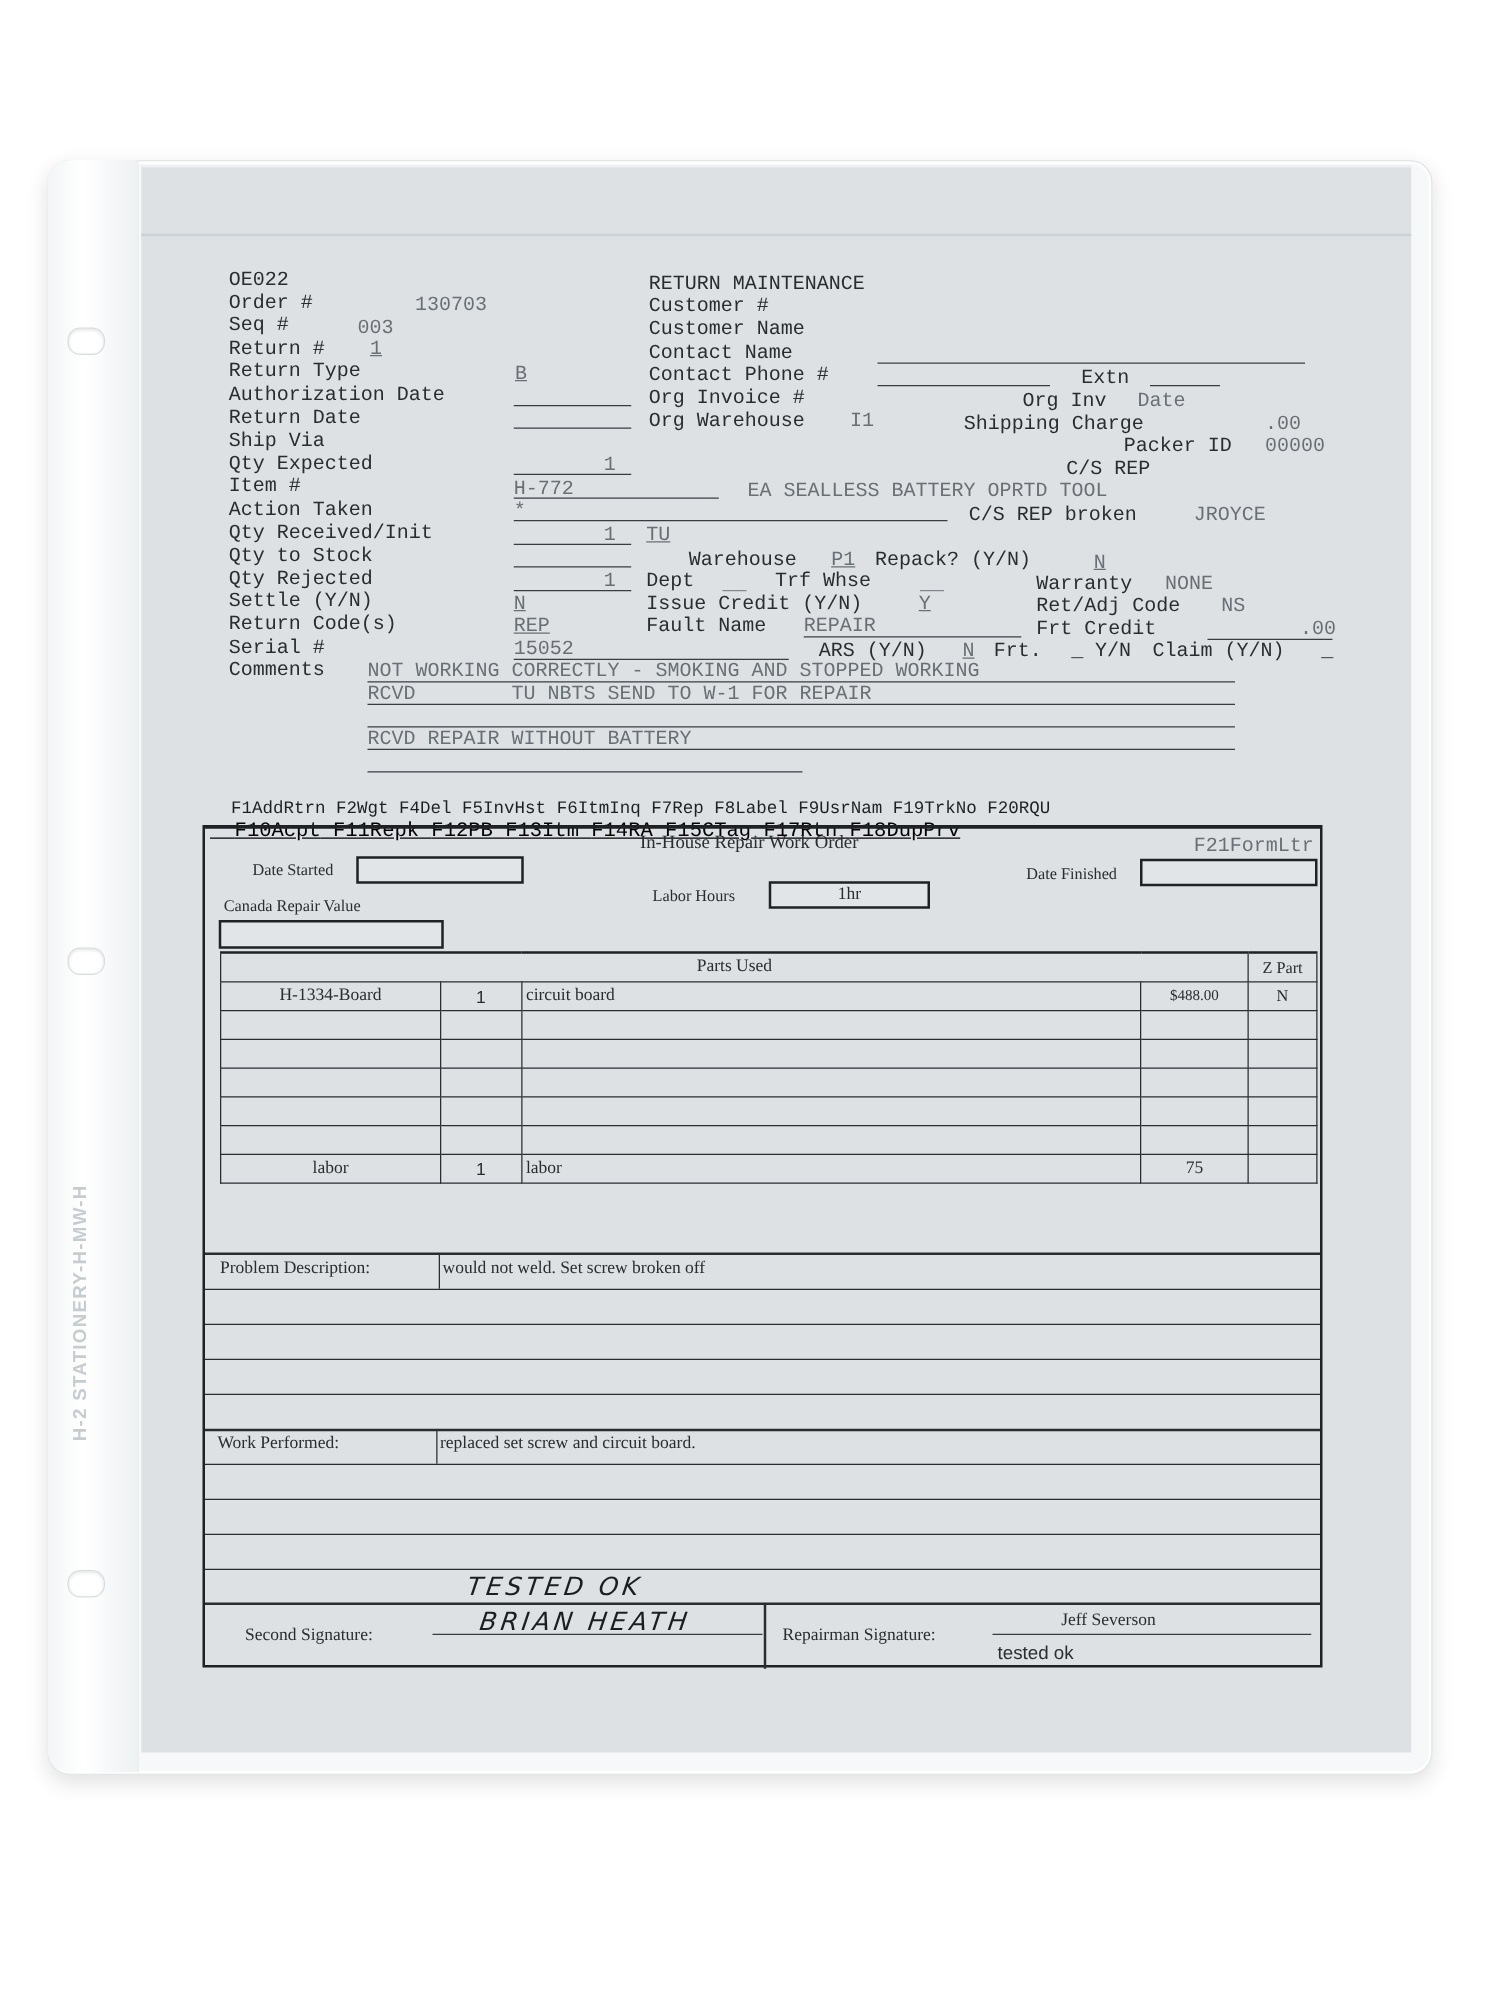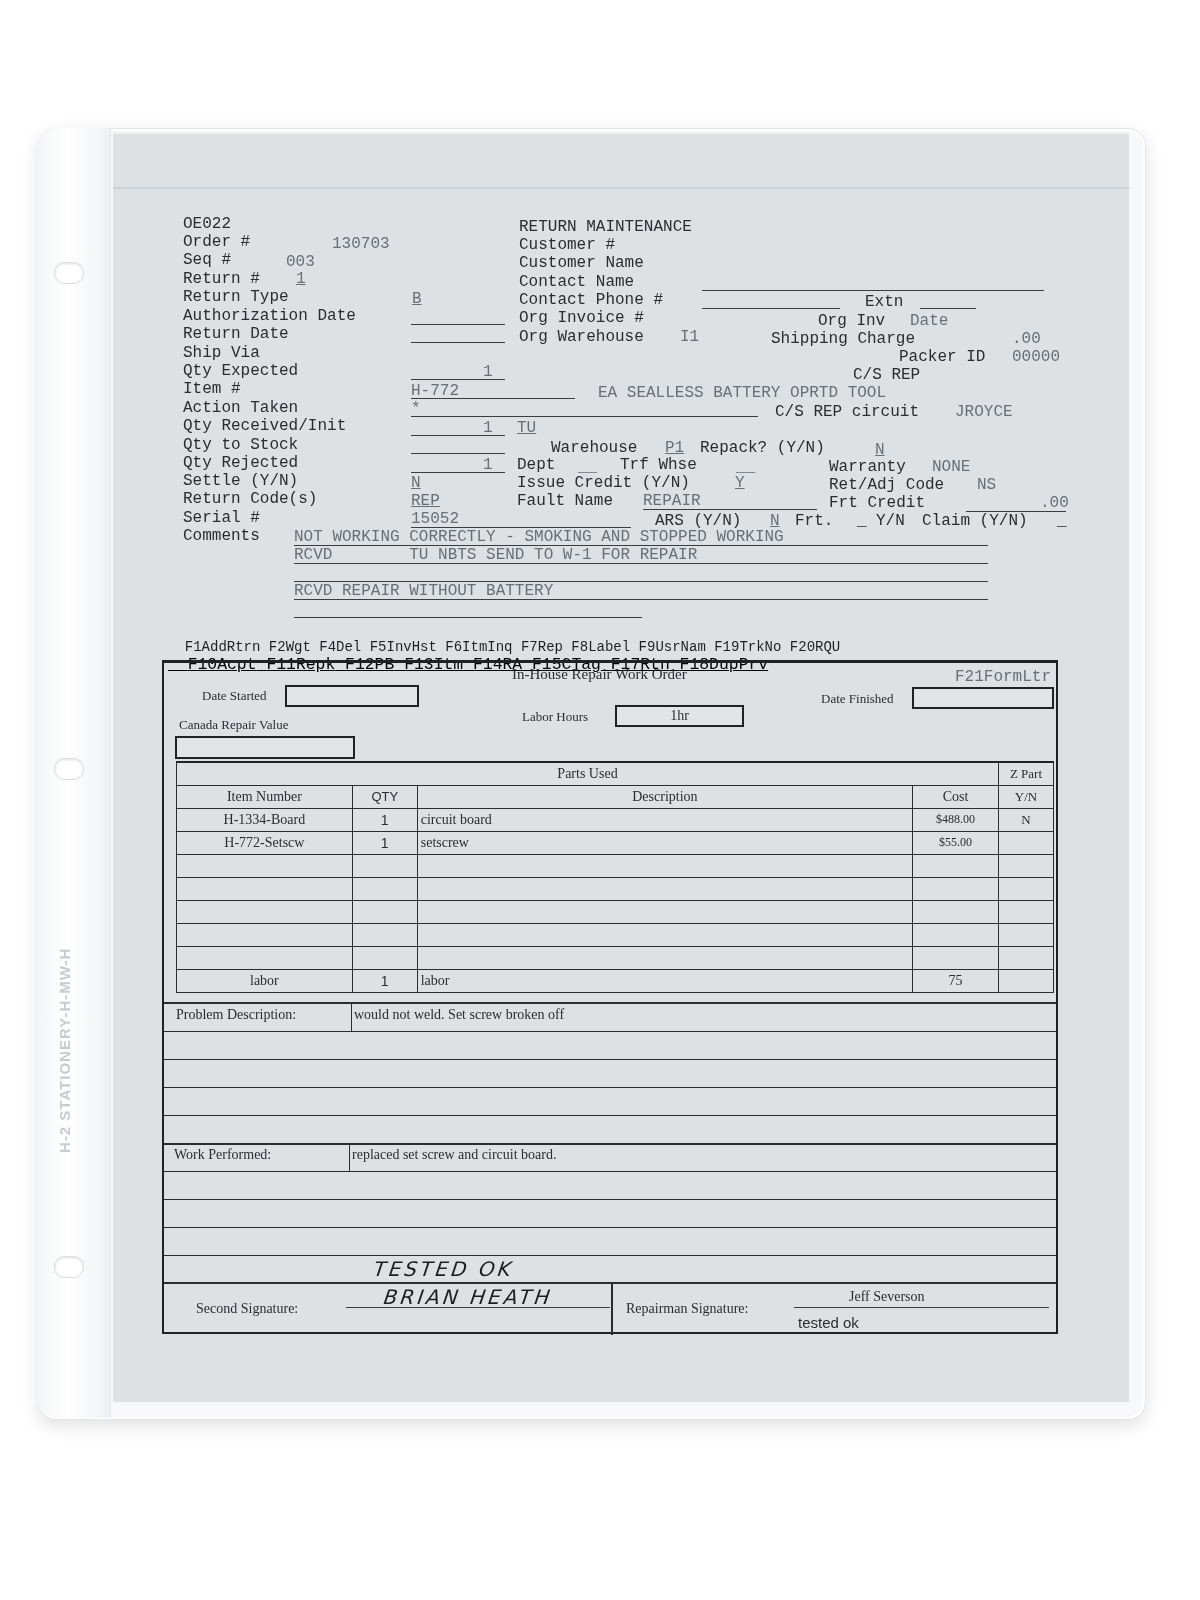--- a/index.html
+++ b/index.html
@@ -126,21 +126,21 @@
 <div class="mono" style="left:818px; top:312px;">Org Inv</div>
 <div class="mono val" style="left:910px; top:312px;">Date</div>
 <div class="mono" style="left:519px; top:328px;">Org Warehouse</div>
 <div class="mono val" style="left:680px; top:328px;">I1</div>
 <div class="mono" style="left:771px; top:330px;">Shipping Charge</div>
 <div class="mono val" style="left:1012px; top:330px;">.00</div>
 <div class="mono" style="left:899px; top:348px;">Packer ID</div>
 <div class="mono val" style="left:1012px; top:348px;">00000</div>
 <div class="mono" style="left:853px; top:366px;">C/S REP</div>
 <div class="mono val" style="left:598px; top:384px;">EA SEALLESS BATTERY OPRTD TOOL</div>
-<div class="mono" style="left:775px; top:403px;">C/S REP circuit</div>
+<div class="mono" style="left:775px; top:403px;">C/S REP broken</div>
 <div class="mono val" style="left:955px; top:403px;">JROYCE</div>
 <div class="mono" style="left:551px; top:439px;">Warehouse</div>
 <div class="mono val u" style="left:665px; top:439px;">P1</div>
 <div class="mono" style="left:700px; top:439px;">Repack? (Y/N)</div>
 <div class="mono val u" style="left:875px; top:441px;">N</div>
 <div class="mono" style="left:517px; top:456px;">Dept</div>
 <div class="mono val" style="left:578px; top:458px;">__</div>
 <div class="mono" style="left:620px; top:456px;">Trf Whse</div>
 <div class="mono val" style="left:736px; top:458px;">__</div>
 <div class="mono" style="left:829px; top:458px;">Warranty</div>
@@ -202,39 +202,25 @@
         <col style="width:496px">
         <col style="width:86px">
         <col style="width:55px">
     </colgroup>
     <tbody>
         <tr>
       <td colspan="4" class="c" style="border-top:2px solid #1f2225;">Parts Used</td>
       <td class="c" style="font-size:13px; border-top:2px solid #1f2225;">Z Part</td>
     </tr>
     <tr>
-      <td class="c">Item Number</td>
-      <td class="c" style="font-family:'Liberation Sans',sans-serif;font-size:13px;">QTY</td>
-      <td class="c">Description</td>
-      <td class="c">Cost</td>
-      <td class="c" style="font-size:13px;">Y/N</td>
-    </tr>
-    <tr>
       <td class="c">H-1334-Board</td>
       <td class="c" style="font-family:'Liberation Sans',sans-serif;">1</td>
       <td>circuit board</td>
       <td class="c" style="font-size:12px;">$488.00</td>
       <td class="c" style="font-size:13px;">N</td>
-    </tr>
-    <tr>
-      <td class="c">H-772-Setscw</td>
-      <td class="c" style="font-family:'Liberation Sans',sans-serif;">1</td>
-      <td>setscrew</td>
-      <td class="c" style="font-size:12px;">$55.00</td>
-      <td class="c"></td>
     </tr>
     <tr>
       <td></td>
       <td></td>
       <td></td>
       <td></td>
       <td></td>
     </tr>
     <tr>
       <td></td>

